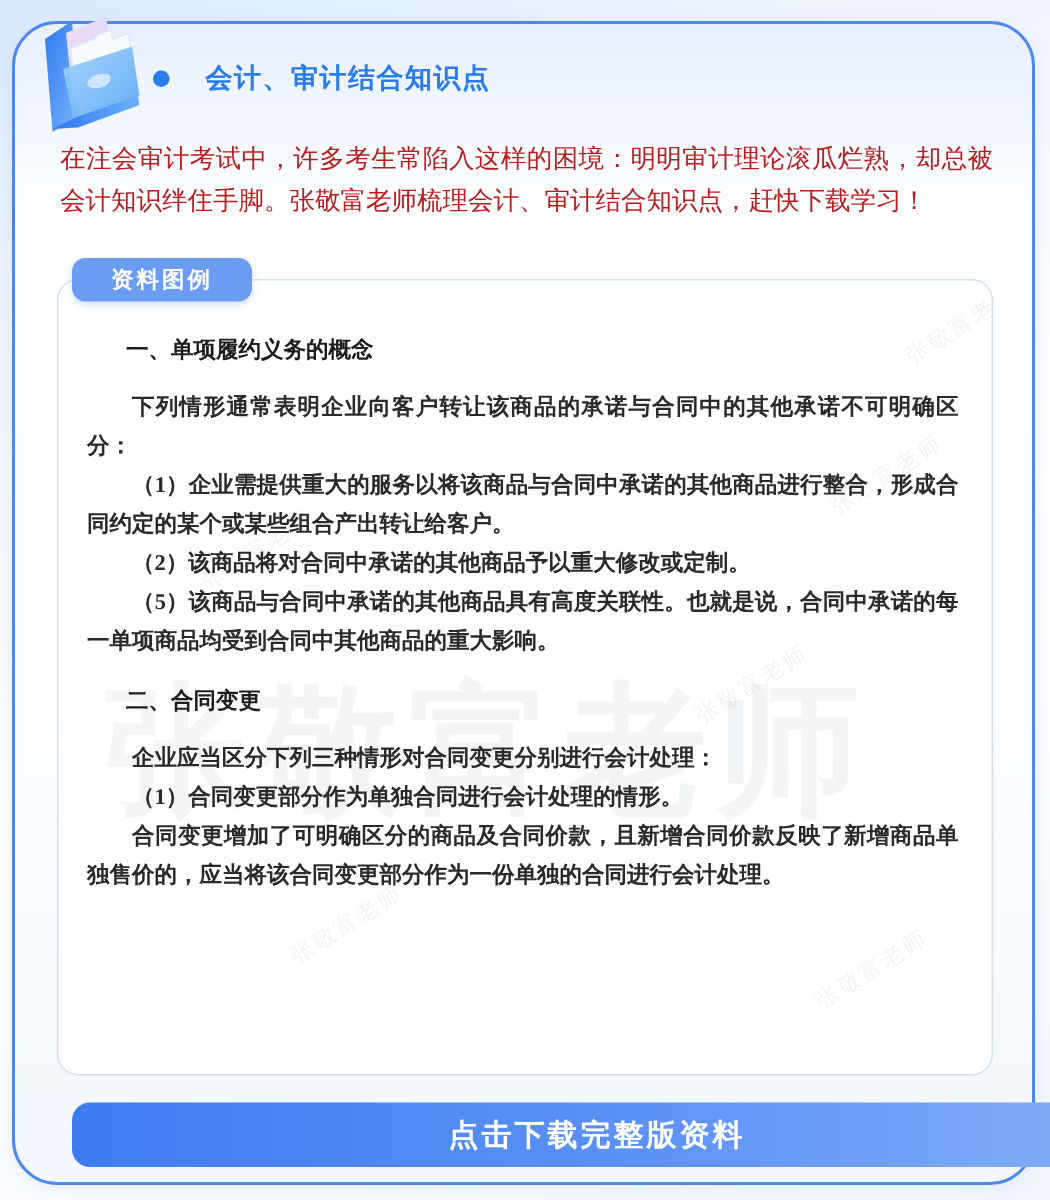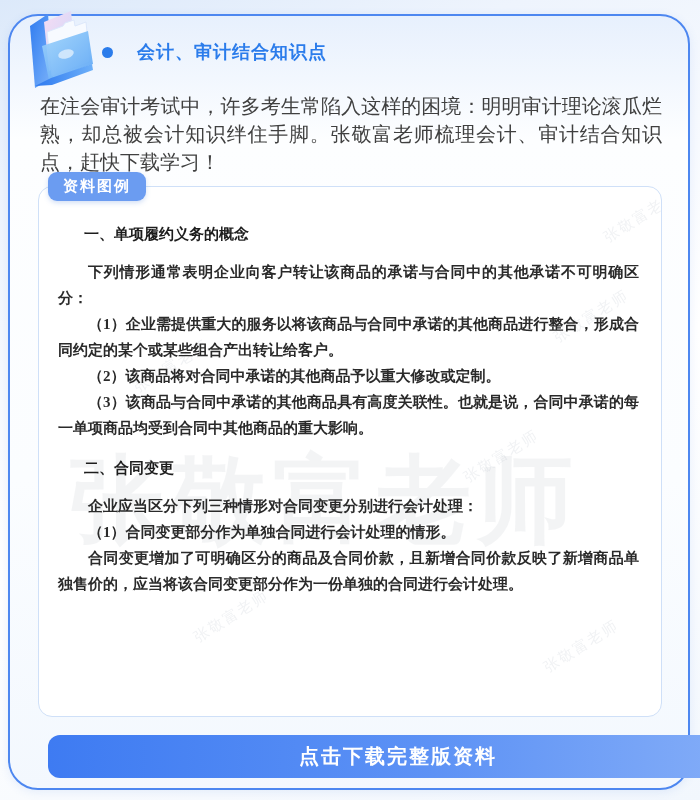--- a/index.html
+++ b/index.html
@@ -18,27 +18,27 @@
   }
   
   .folder-wrap{position:absolute;left:14px;top:2px;width:96px;height:96px;z-index:5;}
   
   .header-row{position:absolute;left:102px;top:40px;display:flex;align-items:center;gap:24px;z-index:4;}
   .bullet{width:11px;height:11px;border-radius:50%;background:#2b7ceb;}
   .page-title{font-size:18px;font-weight:bold;color:#2b7ceb;letter-spacing:1px;}
   
   .intro{
     position:absolute;left:40px;top:92px;width:622px;z-index:4;
-    font-size:20px;line-height:28px;color:#404040;text-align:justify;
+    font-size:17px;line-height:28px;color:#b91c1c;text-align:justify;
   }
   
   .badge{
     position:absolute;left:48px;top:172px;z-index:6;
     background:#6b9cf1;color:#fff;font-size:15px;font-weight:bold;
-    padding:5px 15px;border-radius:9px;letter-spacing:2px;
+    padding:5px 26px;border-radius:9px;letter-spacing:2px;
     box-shadow:0 2px 5px rgba(80,130,220,.25);
   }
   
   .card{
     position:absolute;left:38px;top:186px;width:624px;height:531px;z-index:3;
     background:#ffffff;border:1px solid #cfe0f8;border-radius:14px;box-sizing:border-box;
     overflow:hidden;
     padding:30px 22px 10px 19px;
   }
   .doc{
@@ -131,21 +131,21 @@
     <span class="wm wm4">张敬富老师</span>
     <span class="wm wm5">张敬富老师</span>
     <span class="wm wm6">张敬富老师</span>
     <span class="wm-big">张敬富老师</span>
     <div class="doc" id="doc">
         <div class="section">
           <div class="heading">一、单项履约义务的概念</div>
           <p>下列情形通常表明企业向客户转让该商品的承诺与合同中的其他承诺不可明确区分：</p>
           <p>（1）企业需提供重大的服务以将该商品与合同中承诺的其他商品进行整合，形成合同约定的某个或某些组合产出转让给客户。</p>
           <p>（2）该商品将对合同中承诺的其他商品予以重大修改或定制。</p>
-          <p>（3）该商品与合同中承诺的其他商品具有高度关联性。也就是说，合同中承诺的每一单项商品均受到合同中其他商品的重大影响。</p>
+          <p>（5）该商品与合同中承诺的其他商品具有高度关联性。也就是说，合同中承诺的每一单项商品均受到合同中其他商品的重大影响。</p>
         </div>
         <div class="section">
           <div class="heading">二、合同变更</div>
           <p>企业应当区分下列三种情形对合同变更分别进行会计处理：</p>
           <p>（1）合同变更部分作为单独合同进行会计处理的情形。</p>
           <p>合同变更增加了可明确区分的商品及合同价款，且新增合同价款反映了新增商品单独售价的，应当将该合同变更部分作为一份单独的合同进行会计处理。</p>
         </div>
       </div>
   </div>
 

